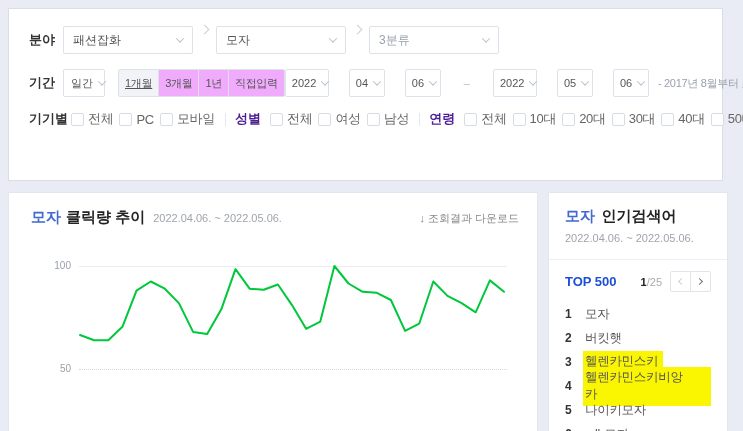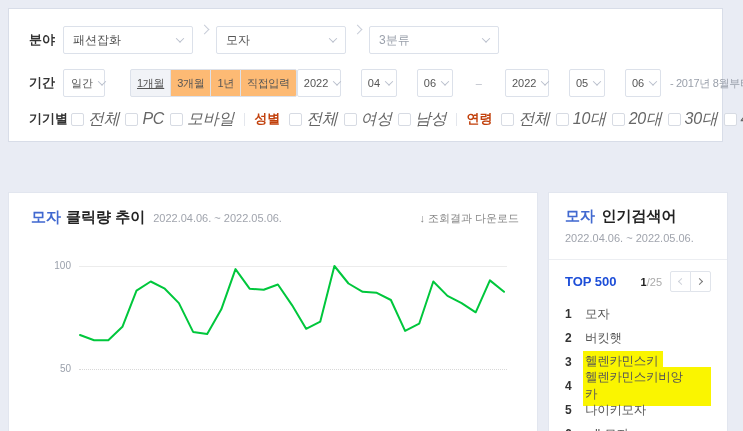--- a/index.html
+++ b/index.html
@@ -9,58 +9,58 @@
   *{box-sizing:border-box;}
   html,body{margin:0;padding:0;}
   body{
     width:743px;height:431px;overflow:hidden;position:relative;
     background:var(--page-bg);
     font-family:"Liberation Sans","DejaVu Sans",sans-serif;
     -webkit-font-smoothing:antialiased;
   }
   
   .filter-panel{
-    position:absolute;left:8px;top:8px;width:715px;height:134px;
+    position:absolute;left:8px;top:8px;width:715px;height:173px;
     background:#fff;border:1px solid var(--panel-border);
   }
   .frow{position:absolute;left:20px;right:8px;display:flex;align-items:center;white-space:nowrap;}
   .frow1{top:17px;height:28px;}
   .frow2{top:60px;height:28px;}
   .frow3{top:102px;height:16px;}
   .flabel{font-size:13px;font-weight:bold;color:#333;width:34px;flex:none;}
   .flabel3{font-size:13px;font-weight:bold;color:#333;width:42px;flex:none;}
-  .glabel{font-size:13px;font-weight:bold;color:#c2410c;margin-right:9px;flex:none;}
+  .glabel{font-size:13px;font-weight:bold;color:#4c1d95;margin-right:9px;flex:none;}
   .selbox{
     display:flex;align-items:center;justify-content:space-between;
     border:1px solid #dce1ea;border-radius:2px;background:#fff;
     height:28px;padding:0 9px;font-size:12px;color:#555;flex:none;cursor:pointer;
   }
   .selbox.muted{color:#9aa0ab;}
   .w-lg{width:130px;}
   .w-unit{width:42px;padding:0 7px;font-size:11px;}
   .w-year{width:44px;padding:0 6px;font-size:11px;}
   .w-md{width:36px;padding:0 6px;font-size:11px;}
   .chev{width:6px;height:6px;border-right:1px solid #b9bfcc;border-bottom:1px solid #b9bfcc;
         transform:rotate(45deg) translate(-1px,-1px);flex:none;margin-left:6px;}
   .sep{width:7px;height:7px;border-top:1px solid #c8cdd8;border-right:1px solid #c8cdd8;
        transform:rotate(45deg);margin:0 8px;flex:none;}
   .seg{display:flex;margin-left:9px;flex:none;}
   .seg-btn{
-    height:28px;padding:0 6px;background:#fdba74;border:1px solid #dce1ea;margin-left:-1px;
+    height:28px;padding:0 6px;background:#f0abfc;border:1px solid #dce1ea;margin-left:-1px;
     font-size:11px;letter-spacing:-0.3px;color:#555;font-family:inherit;cursor:pointer;
   }
-  .seg-btn:first-child{margin-left:16px;border-radius:2px 0 0 2px;text-decoration:underline;}
+  .seg-btn:first-child{margin-left:4px;border-radius:2px 0 0 2px;text-decoration:underline;}
   .seg-btn:last-child{border-radius:0 2px 2px 0;}
   .seg-btn.selected{background:#f1f3f7;}
   .dates{display:flex;align-items:center;margin-left:0;gap:20px;flex:none;}
   .dash{color:#b8bcc6;font-size:11px;margin:0 3px;}
   .note{font-size:11px;color:#9aa0ab;margin-left:9px;letter-spacing:-0.3px;}
   .cb{display:inline-flex;align-items:center;margin-right:6px;cursor:pointer;}
   .cb .box{width:13px;height:13px;border:1px solid #d7dbe3;border-radius:2px;background:#fff;margin-right:4px;flex:none;}
-  .cbl{font-size:16px;color:#666;letter-spacing:-0.3px;font-style:italic;}
+  .cbl{font-size:13px;color:#666;letter-spacing:-0.3px;}
   .vdiv{width:1px;height:13px;background:#e4e7ed;margin:0 9px 0 4px;flex:none;}
   .action-bar{
     position:absolute;left:0;right:0;bottom:0;height:42px;background:var(--bar-bg);
     border-top:1px solid #e8ecf2;display:flex;align-items:center;justify-content:center;
   }
   .search-btn{display:flex;align-items:center;gap:6px;background:none;border:none;cursor:pointer;
     color:var(--accent);font-size:13.5px;font-weight:bold;font-family:inherit;}
   
   .card{position:absolute;top:192px;background:#fff;border:1px solid #e2e6ef;}
   .chart-card{left:8px;width:530px;height:245px;}

